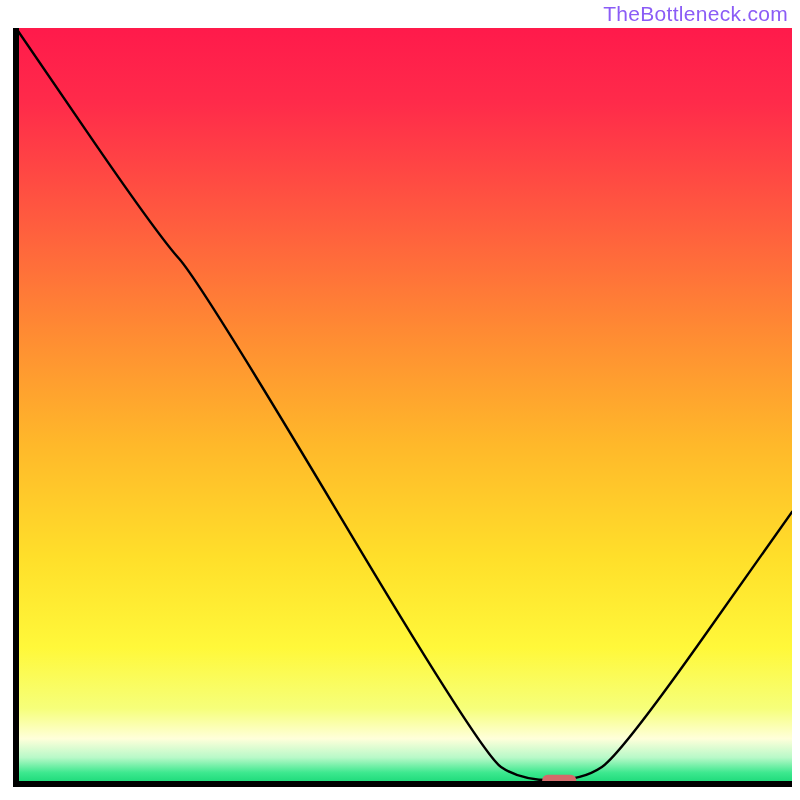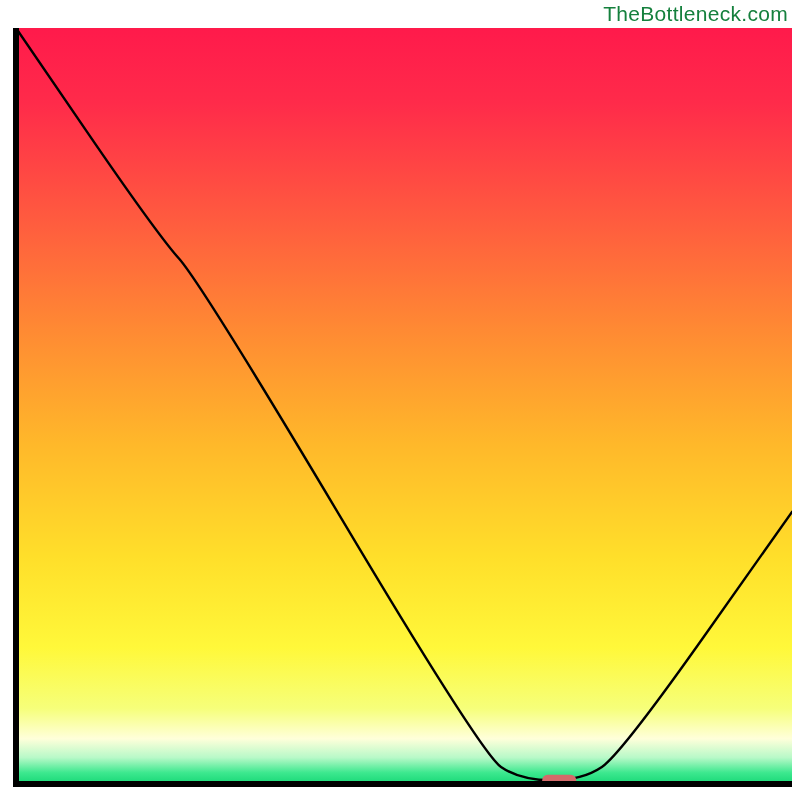--- a/index.html
+++ b/index.html
@@ -7,21 +7,21 @@
     width: 800px;
     height: 800px;
     background: #ffffff;
     font-family: Arial, Helvetica, sans-serif;
     position: relative;
   }
   .watermark {
     position: absolute;
     top: 2px;
     right: 12px;
-    color: #15803d;
+    color: #8b5cf6;
     font-size: 21px;
     font-weight: 500;
     letter-spacing: 0.3px;
   }
   .chart-wrap {
     position: absolute;
     left: 8px;
     top: 28px;
     width: 784px;
     height: 764px;

